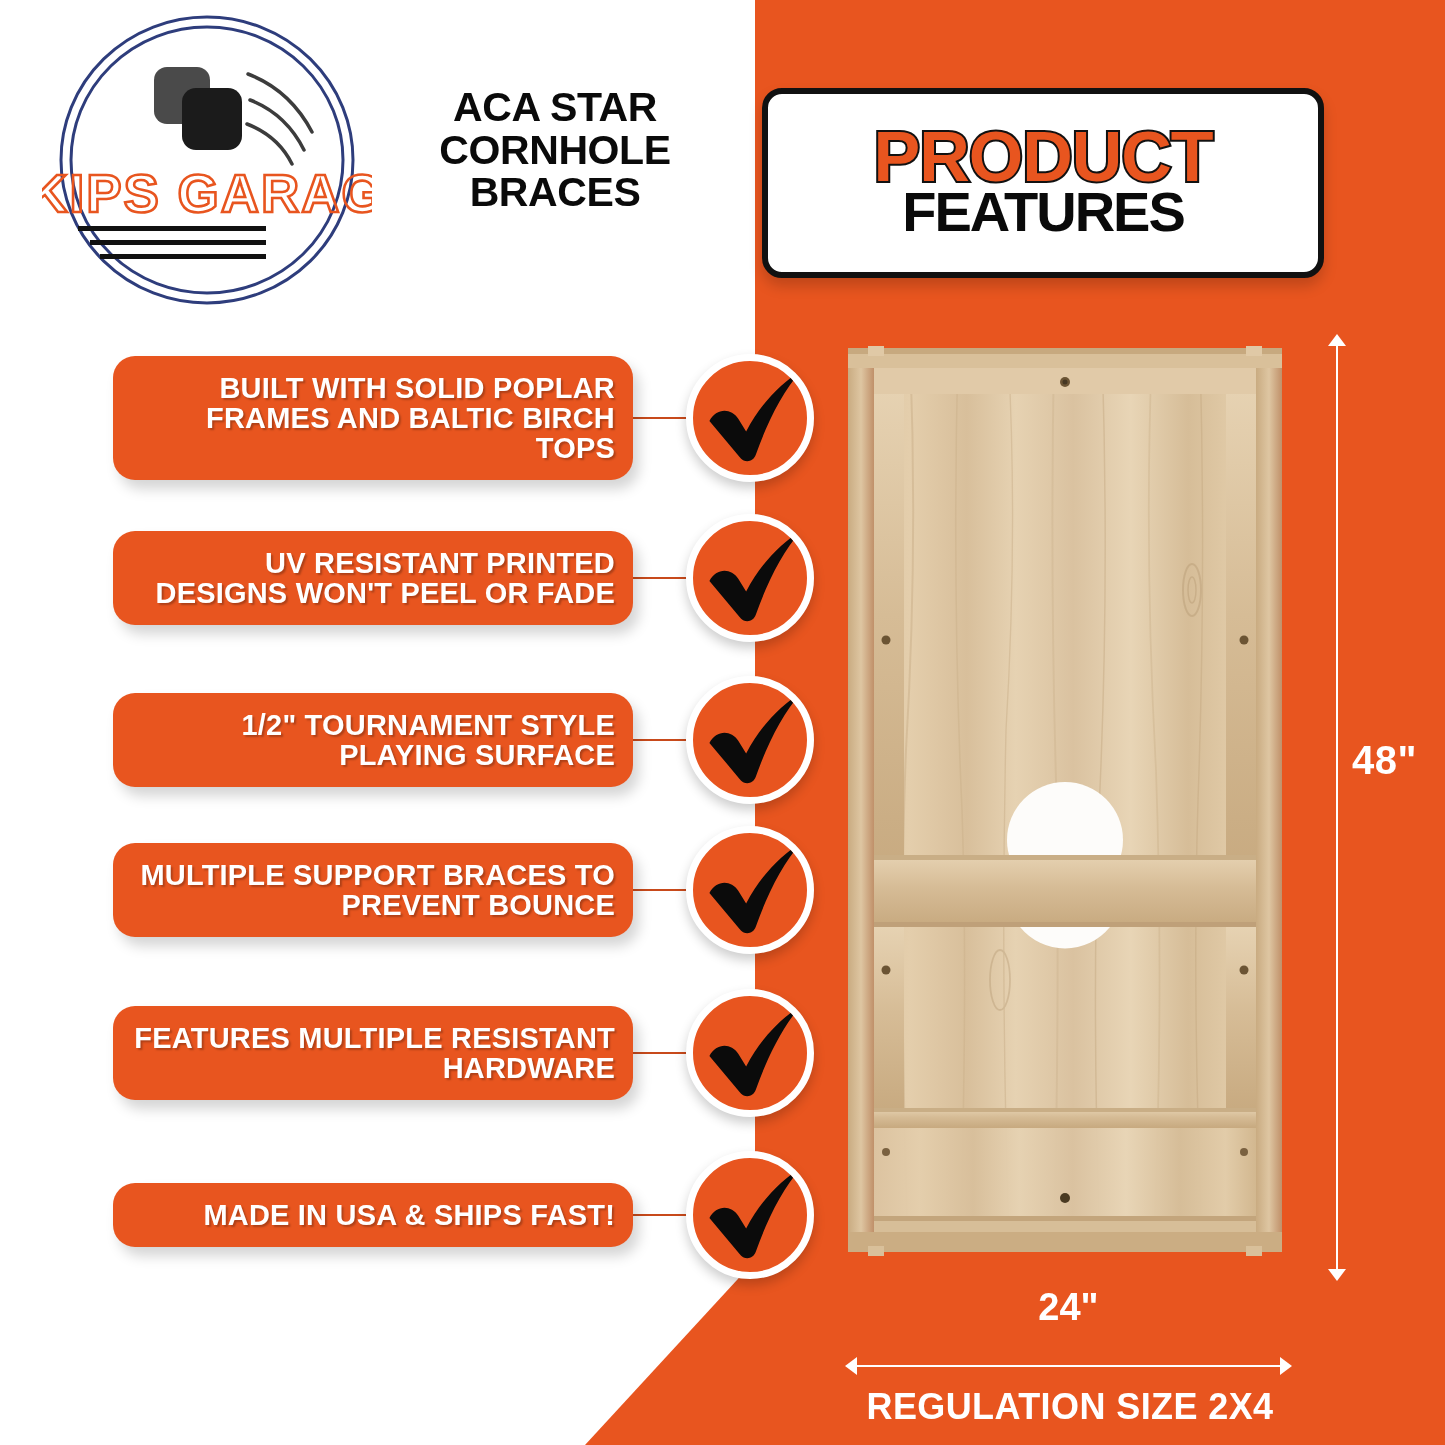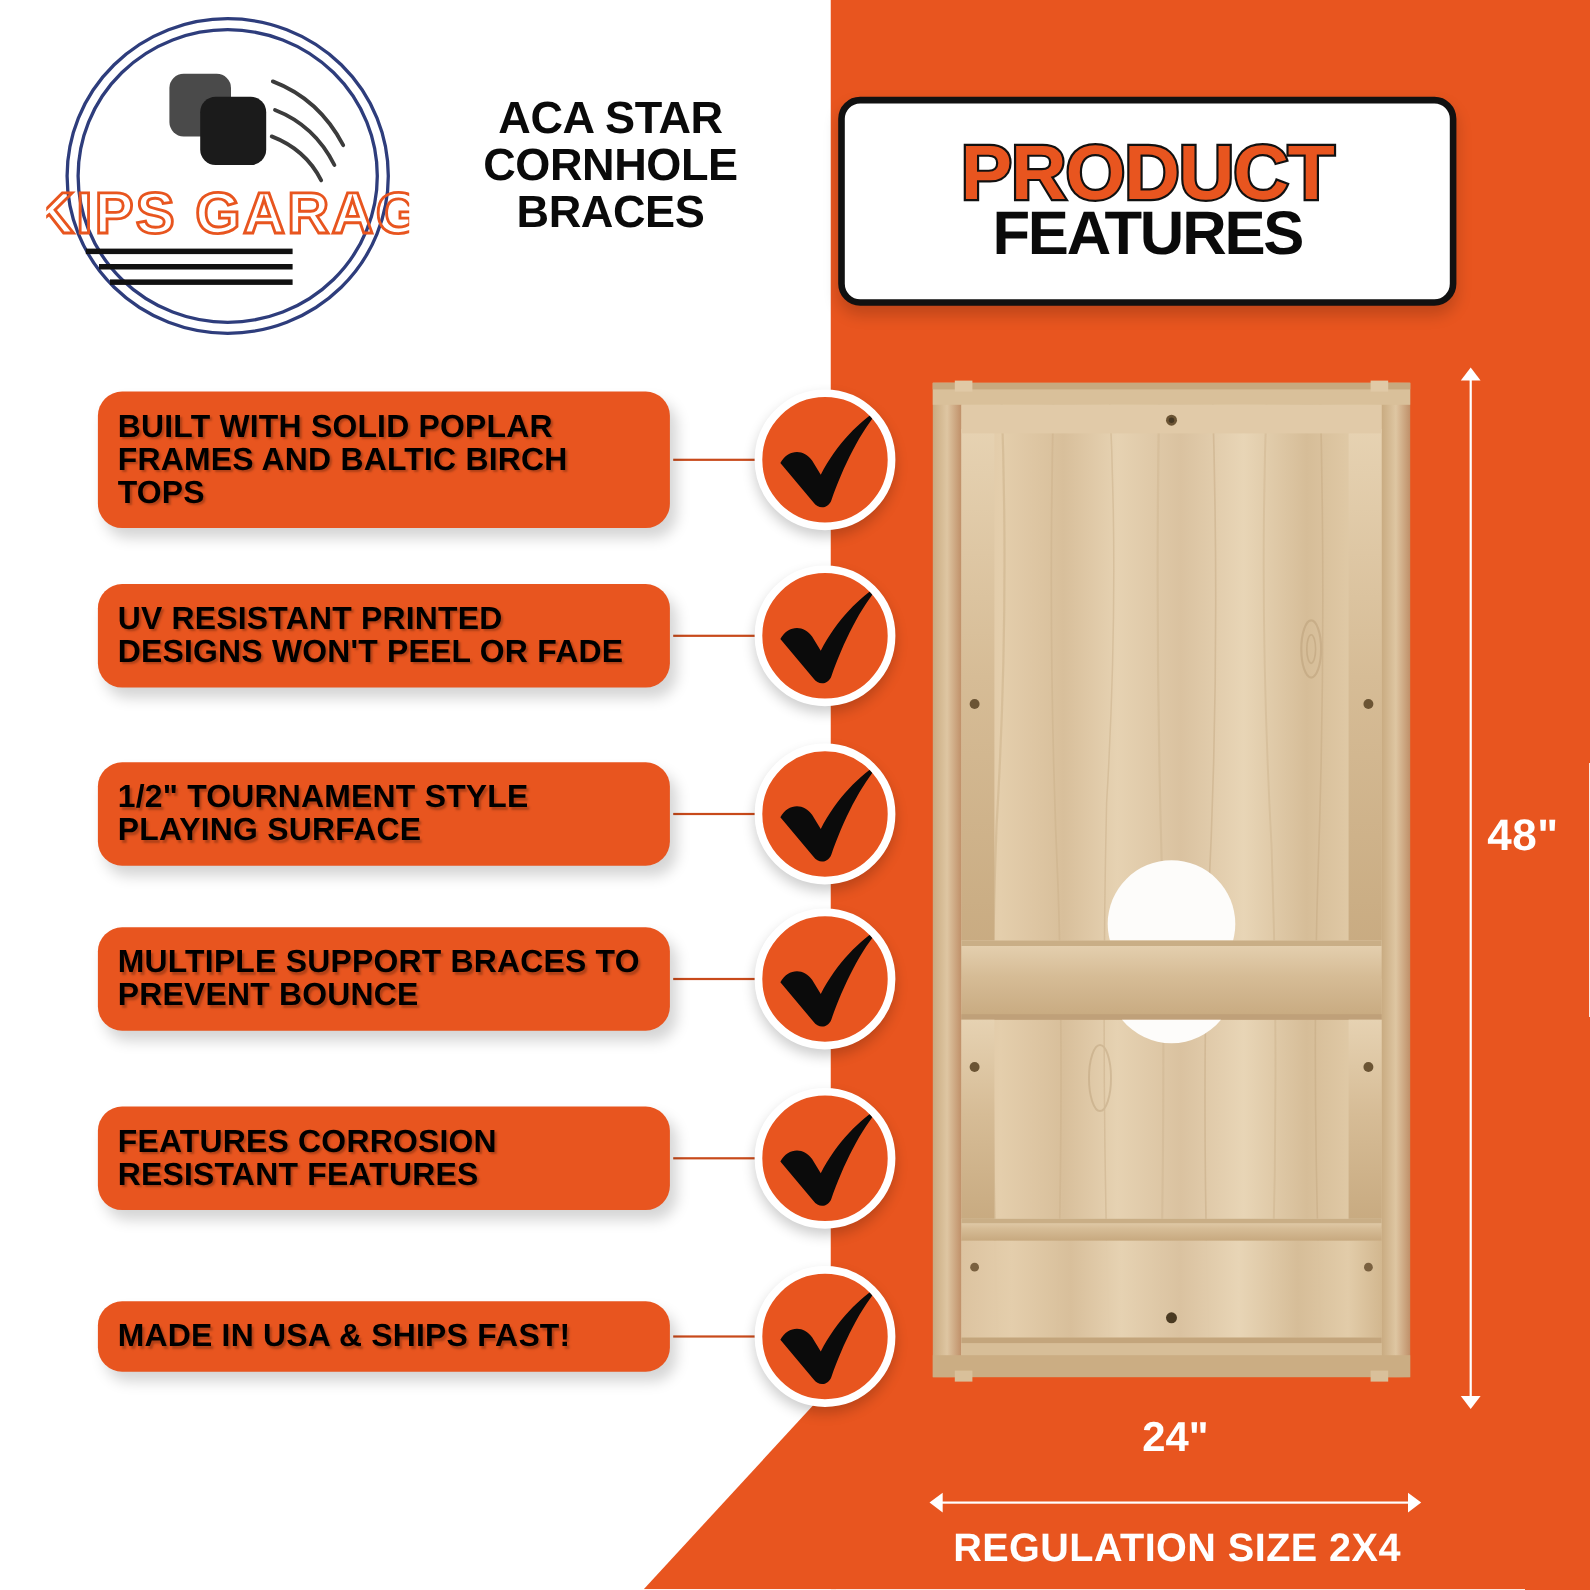--- a/index.html
+++ b/index.html
@@ -54,27 +54,27 @@
     color:#E8551F;
     -webkit-text-stroke:4px #111;
     paint-order:stroke fill;
     margin-top:-2px;
   }
   .pf-features{
     font-weight:800;font-size:56px;line-height:0.94;letter-spacing:-2px;
     color:#0a0a0a;margin-top:-4px;
   }
   .pill{
-    position:absolute;left:89px;
+    position:absolute;left:113px;
     width:520px;
     background:#E8551F;
     border-radius:22px;
     box-shadow:6px 9px 13px rgba(0,0,0,0.17);
-    color:#000000;
-    text-align:left;
+    color:#ffffff;
+    text-align:right;
     font-weight:600;
     font-size:29px;
     line-height:1.04;
     letter-spacing:0.2px;
     padding:17px 18px;
     box-sizing:border-box;
     text-shadow:2px 2px 2px rgba(0,0,0,0.25);
   }
   .connector{
     position:absolute;
@@ -174,21 +174,21 @@
         </svg>
       </div>
       <div class="connector" style="left: 612px; top: 889px; width: 80px;"></div>
       <div class="pill" style="top: 843px;"><span>MULTIPLE SUPPORT BRACES TO PREVENT BOUNCE</span></div>
       <div class="check-circle" style="left: 686px; top: 826px;">
         <svg width="118" height="118" viewBox="0 0 118 118">
           <path d="M17 62 C24 49 39 48 47 60 L55 73 C70 44 92 22 112 10 C92 32 76 66 65 97 C62 105 53 106 48 99 Z" fill="#0B0B0B"></path>
         </svg>
       </div>
       <div class="connector" style="left: 612px; top: 1052px; width: 80px;"></div>
-      <div class="pill" style="top: 1006px;"><span>FEATURES CORROSION RESISTANT FEATURES</span></div>
+      <div class="pill" style="top: 1006px;"><span>FEATURES MULTIPLE RESISTANT HARDWARE</span></div>
       <div class="check-circle" style="left: 686px; top: 989px;">
         <svg width="118" height="118" viewBox="0 0 118 118">
           <path d="M17 62 C24 49 39 48 47 60 L55 73 C70 44 92 22 112 10 C92 32 76 66 65 97 C62 105 53 106 48 99 Z" fill="#0B0B0B"></path>
         </svg>
       </div>
       <div class="connector" style="left: 612px; top: 1214px; width: 80px;"></div>
       <div class="pill" style="top: 1183px;"><span>MADE IN USA &amp; SHIPS FAST!</span></div>
       <div class="check-circle" style="left: 686px; top: 1151px;">
         <svg width="118" height="118" viewBox="0 0 118 118">
           <path d="M17 62 C24 49 39 48 47 60 L55 73 C70 44 92 22 112 10 C92 32 76 66 65 97 C62 105 53 106 48 99 Z" fill="#0B0B0B"></path>

